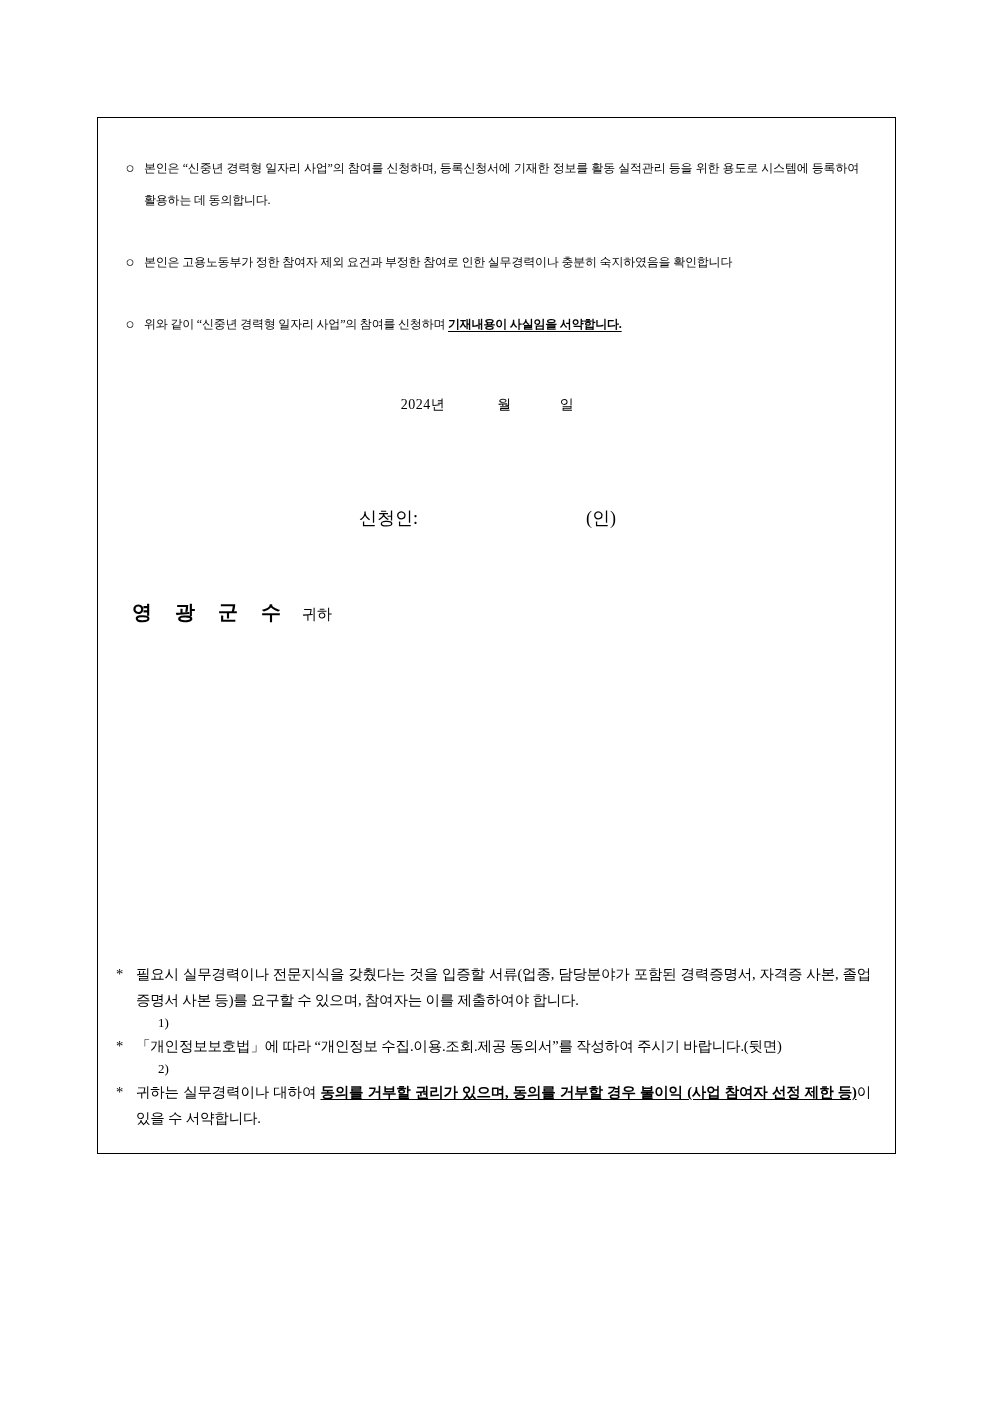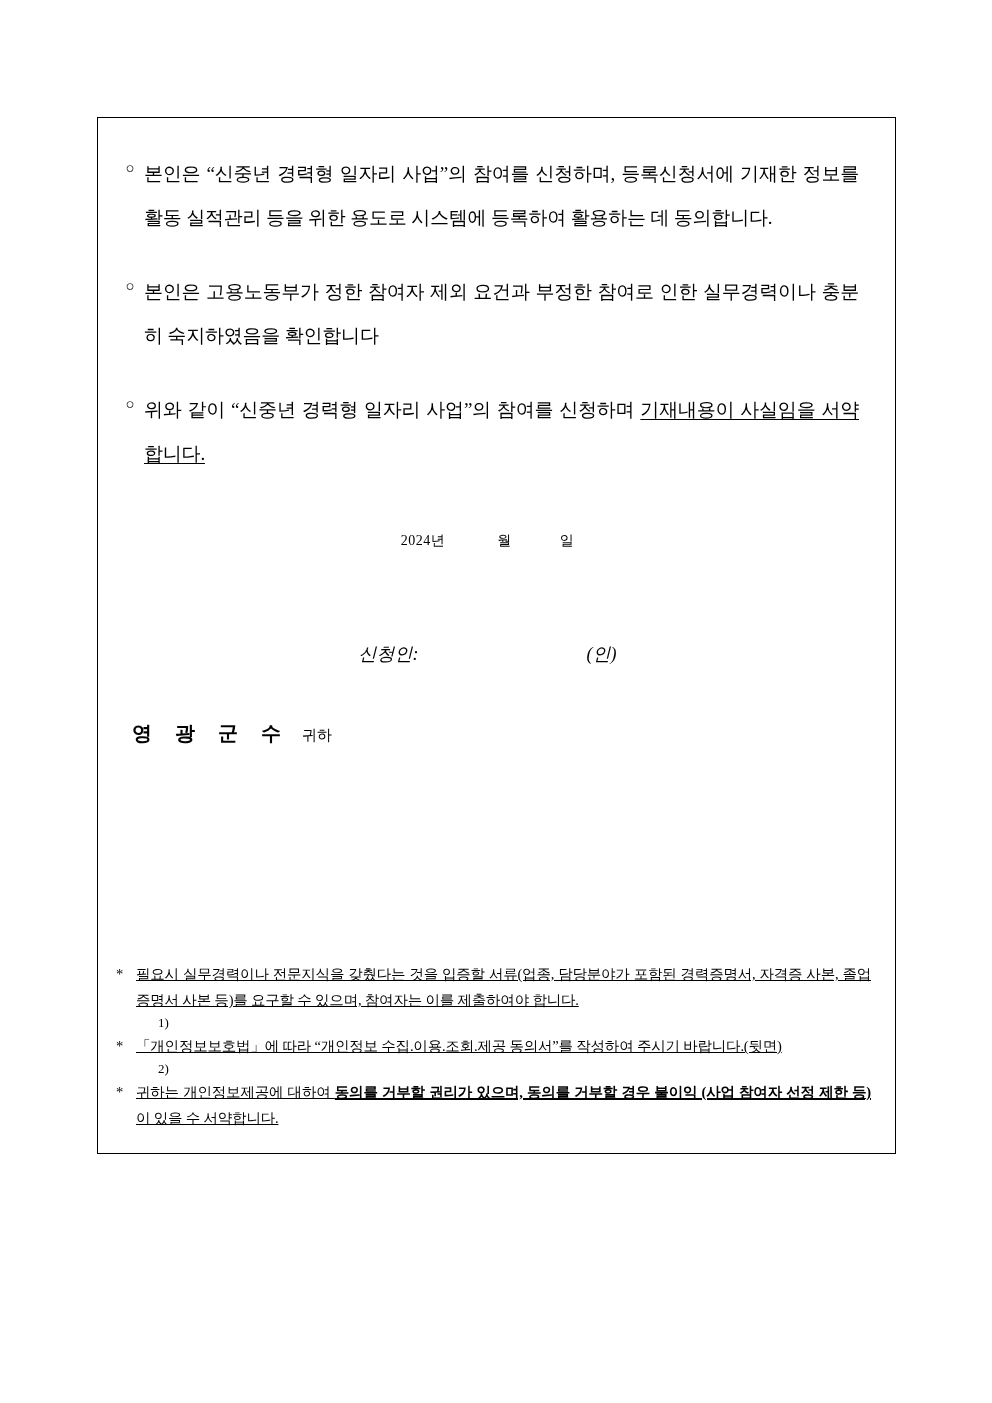--- a/index.html
+++ b/index.html
@@ -52,55 +52,54 @@
   .clause .marker {
     flex: 0 0 auto;
     width: 28px;
     font-size: 15px;
     line-height: 32px;
     text-align: center;
     color: #000;
   }
   .clause .ctext {
     flex: 1 1 auto;
-    font-size: 19px;
-    line-height: 44px;
+    font-size: 12px;
+    line-height: 32px;
     text-align: justify;
     text-justify: inter-ideograph;
     letter-spacing: -0.2px;
     padding-right: 6px;
   }
   .u-bold {
-    font-weight: normal;
+    font-weight: bold;
     text-decoration: underline;
     text-underline-offset: 3px;
   }
 
   
   .dateline {
     margin-top: 56px;
     text-align: center;
     font-size: 14px;
     letter-spacing: 0.5px;
   }
   .dateline .gap-a { display: inline-block; width: 52px; }
   .dateline .gap-b { display: inline-block; width: 48px; }
 
   
   .applicant {
     margin-top: 92px;
     text-align: center;
     font-size: 18px;
-    font-style: italic;
   }
   .applicant .name-blank { display: inline-block; width: 168px; }
 
   
   .recipient {
-    margin-top: 54px;
+    margin-top: 69px;
     padding-left: 22px;
     font-size: 20px;
     font-weight: bold;
     letter-spacing: 9px;
   }
   .recipient .suffix {
     font-size: 15px;
     font-weight: normal;
     letter-spacing: 0;
     margin-left: 12px;
@@ -123,21 +122,20 @@
   .note .star {
     flex: 0 0 auto;
     width: 20px;
     text-align: left;
   }
   .note .ntext {
     flex: 1 1 auto;
     text-align: justify;
     text-justify: inter-ideograph;
     letter-spacing: -0.2px;
-    text-decoration: underline;
   }
   .note-num {
     padding-left: 48px;
     font-size: 13px;
     line-height: 20px;
   }
   .nb { font-weight: bold; text-decoration: underline; text-underline-offset: 2px; }
 </style>
 </head>
 <body>
@@ -181,19 +179,19 @@
         <div class="note-num">1)</div>
 
         <div class="note">
           <span class="star">*</span>
           <span class="ntext">「개인정보보호법」에 따라 “개인정보 수집.이용.조회.제공 동의서”를 작성하여 주시기 바랍니다.(뒷면)</span>
         </div>
         <div class="note-num">2)</div>
 
         <div class="note">
           <span class="star">*</span>
-          <span class="ntext"><span>귀하는 개인정보제공에 대하여 </span><span class="nb">동의를 거부할 권리가 있으며, 동의를 거부할 경우 불이익 (사업 참여자 선정 제한 등)</span><span>이 있을 수 서약합니다.</span></span>
+          <span class="ntext"><span>귀하는 실무경력이나 대하여 </span><span class="nb">동의를 거부할 권리가 있으며, 동의를 거부할 경우 불이익 (사업 참여자 선정 제한 등)</span><span>이 있을 수 서약합니다.</span></span>
         </div>
       </div>
 
     </div>
   </div>
 </div>
 
 </body></html>

